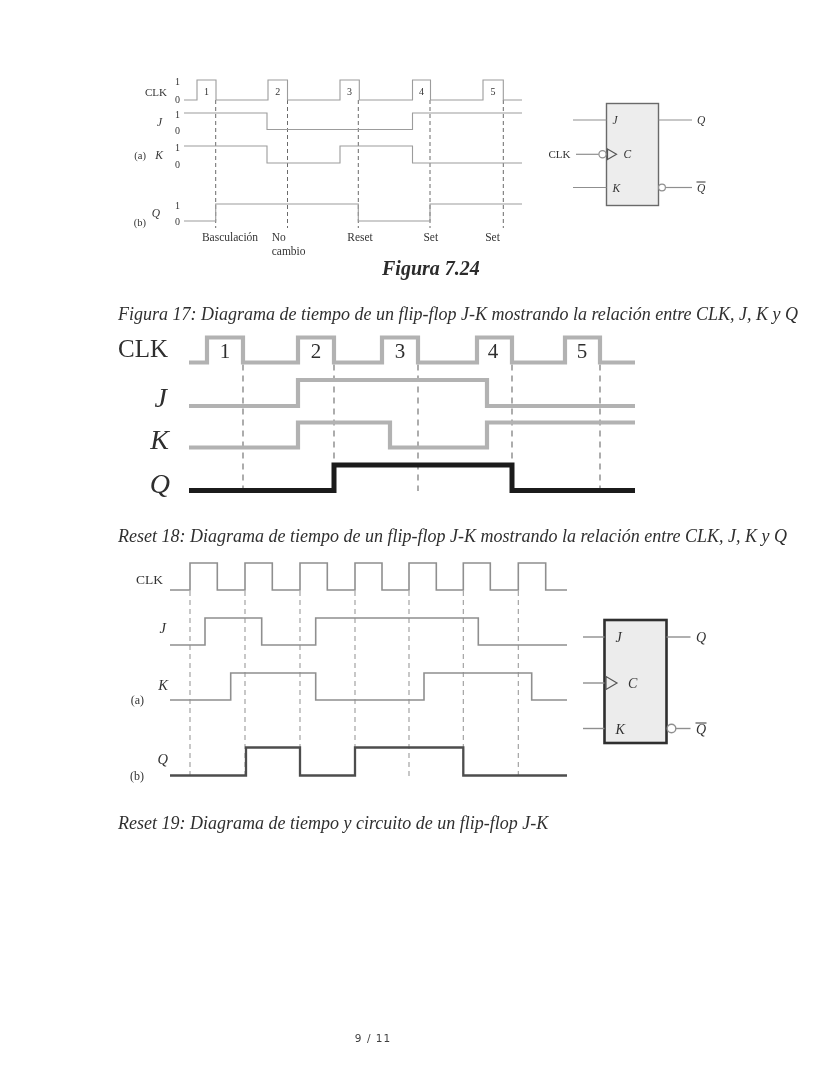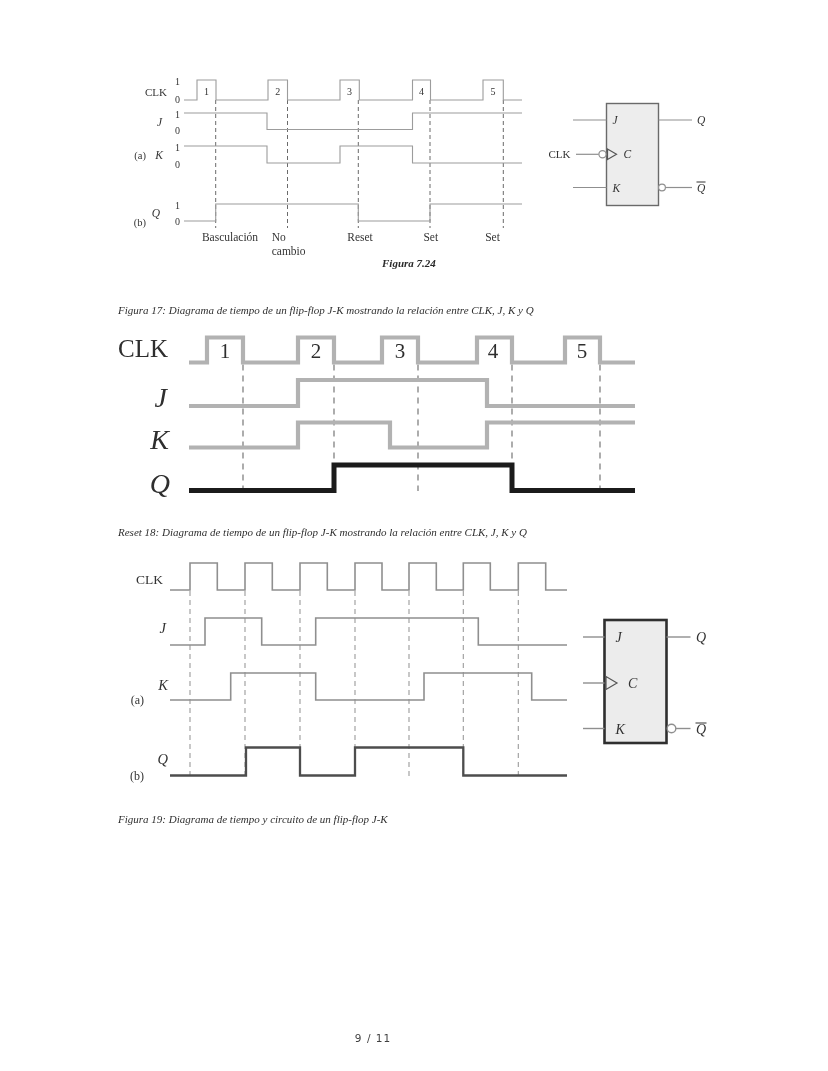--- a/index.html
+++ b/index.html
@@ -1,25 +1,25 @@
 <!DOCTYPE html>
 <html><head>
 <meta charset="utf-8">
 <style>
   html,body{margin:0;padding:0;background:#ffffff;}
   .page{position:relative;width:828px;height:1071px;background:#ffffff;overflow:hidden;
         font-family:"Liberation Serif","DejaVu Serif",serif;}
   #figures-svg{position:absolute;left:0;top:0;}
   #figures-svg text{font-family:"Liberation Serif","DejaVu Serif",serif;}
-  .caption{position:absolute;left:118px;font-style:italic;font-size:11px;color:#2f2f2f;white-space:nowrap;}
+  .caption{position:absolute;left:118px;font-style:italic;font-size:18px;color:#2f2f2f;white-space:nowrap;}
   .cap17{top:304px}
   .cap18{top:526px}
   .cap19{top:813px}
   .fig-title{position:absolute;left:382px;top:257px;font-style:italic;font-weight:bold;
-             font-size:11px;color:#2b2b2b;white-space:nowrap;}
+             font-size:20px;color:#2b2b2b;white-space:nowrap;}
   .page-number{position:absolute;top:1032px;left:0;width:746px;text-align:center;
                font-size:10.5px;color:#3f3f3f;font-family:"DejaVu Sans","Liberation Sans",sans-serif;letter-spacing:1px;}
 </style>
 </head>
 <body>
 
 <div class="page">
   <svg id="figures-svg" width="828" height="1071" viewBox="0 0 828 1071">
       <g>
         <line x1="215.7" y1="100" x2="215.7" y2="228" stroke="#6a6a6a" stroke-width="1" stroke-dasharray="4,3"></line>
@@ -127,15 +127,15 @@
         <text x="615.5" y="642" text-anchor="start" font-size="14" fill="#333333" font-style="italic">J</text>
         <text x="628" y="688" text-anchor="start" font-size="14" fill="#333333" font-style="italic">C</text>
         <text x="615.5" y="733.5" text-anchor="start" font-size="14" fill="#333333" font-style="italic">K</text>
         <text x="696" y="642" text-anchor="start" font-size="14" fill="#333333" font-style="italic">Q</text>
         <text x="696" y="734" text-anchor="start" font-size="14" fill="#333333" font-style="italic">Q</text>
       </g>
     </svg>
   <div class="fig-title">Figura 7.24</div>
   <div class="caption cap17">Figura 17: Diagrama de tiempo de un flip-flop J-K mostrando la relación entre CLK, J, K y Q</div>
   <div class="caption cap18">Reset 18: Diagrama de tiempo de un flip-flop J-K mostrando la relación entre CLK, J, K y Q</div>
-  <div class="caption cap19">Figura 19: Diagrama de tiempo y circuito de un flip-flop J-K</div>
+  <div class="caption cap19">Reset 19: Diagrama de tiempo y circuito de un flip-flop J-K</div>
   <div class="page-number">9 / 11</div>
 </div>
 
 </body></html>

